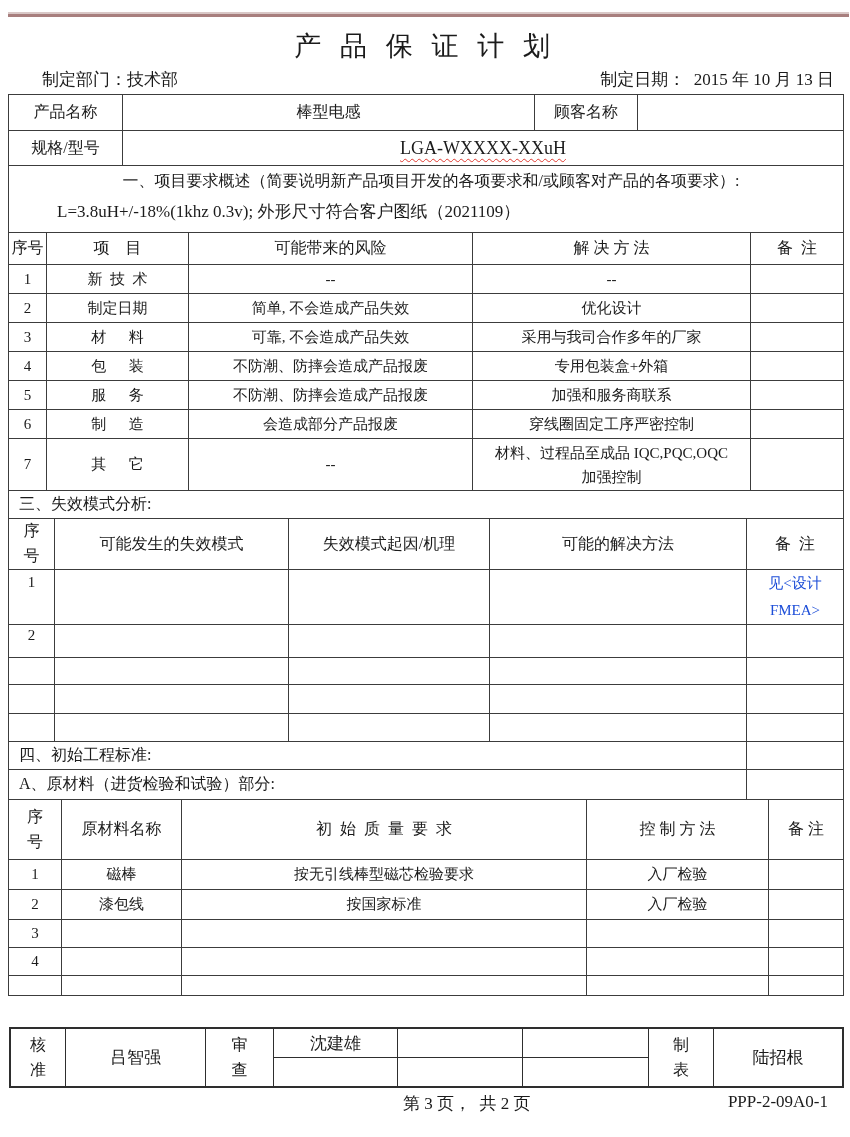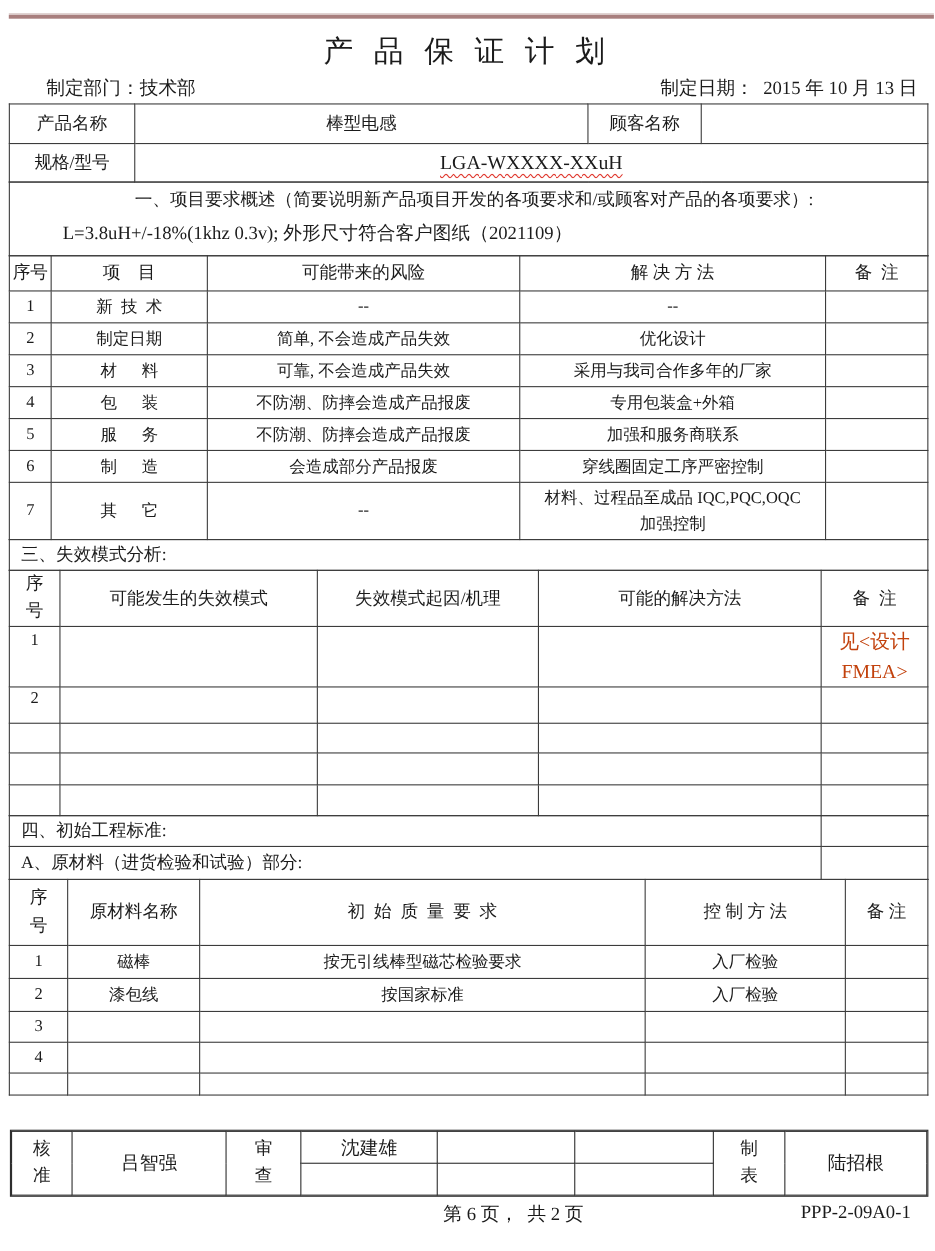--- a/index.html
+++ b/index.html
@@ -22,21 +22,21 @@
   td.left { text-align:left; padding-left:10px; font-size:16px; }
   .pre { white-space:pre; }
   .h36{height:36px}.h35{height:35px}.h67{height:67px}.h28{height:28px}.h32{height:32px}
   .h29{height:29px}.h52{height:52px}.h51{height:51px}.h55{height:55px}.h33{height:33px}
   .h27{height:27px}.h30{height:30px}.h60{height:60px}.h20{height:20px}
   .sec1line1 { padding:5px 0 0 10px; font-size:16px; text-align:center; }
   .sec1line2 { padding:8px 0 0 46px; font-size:17px; text-align:left; white-space:pre; }
   .squiggle { font-size:18px; text-decoration:underline; -webkit-text-decoration:underline wavy #e03a30;
     text-decoration:underline wavy #e03a30; text-decoration-thickness:1px; text-underline-offset:4px; }
   .twoline div { line-height:24px; }
-  .rednote { color:#c2410c; font-size:18px; }
+  .rednote { color:#1d4ed8; font-size:15px; }
   .rednote div { line-height:27px; white-space:pre; }
   .vert { width:1.15em; margin:0 auto; word-break:break-all; line-height:1.55; font-size:16px; }
 
   .sig { position:absolute; left:10px; top:1029px; width:833px; border-collapse:collapse; table-layout:fixed; }
   .sig td { border:1px solid #2e2e2e; font-size:17px; }
   .sig { outline:1px solid #2e2e2e; }
   .sig .h29b { height:29px; }
   .footer { position:absolute; left:0; top:1092px; width:850px; height:26px; font-size:17px; }
   .footer .pageinfo { position:absolute; left:403px; white-space:pre; }
   .footer .docnum { position:absolute; right:22px; }
@@ -330,15 +330,15 @@
   </tr>
   <tr class="h29b">
     <td></td>
     <td></td>
     <td></td>
   </tr>
 </tbody>
   </table>
 
 <div class="footer">
-  <span class="pageinfo">第 6 页，  共 2 页</span>
+  <span class="pageinfo">第 3 页，  共 2 页</span>
   <span class="docnum">PPP-2-09A0-1</span>
 </div>
 
 </body></html>

